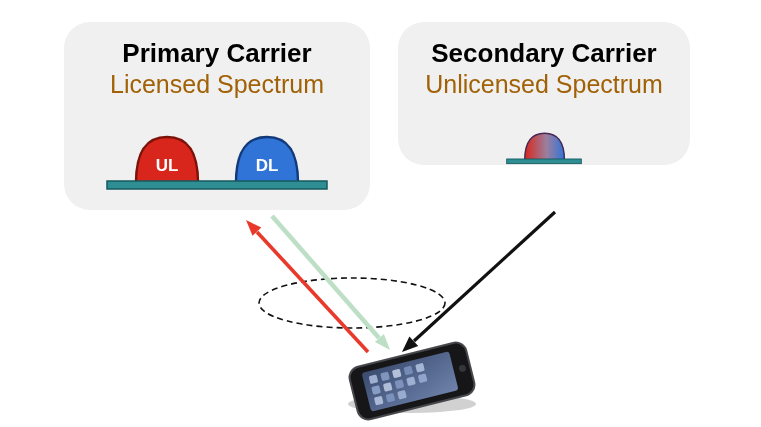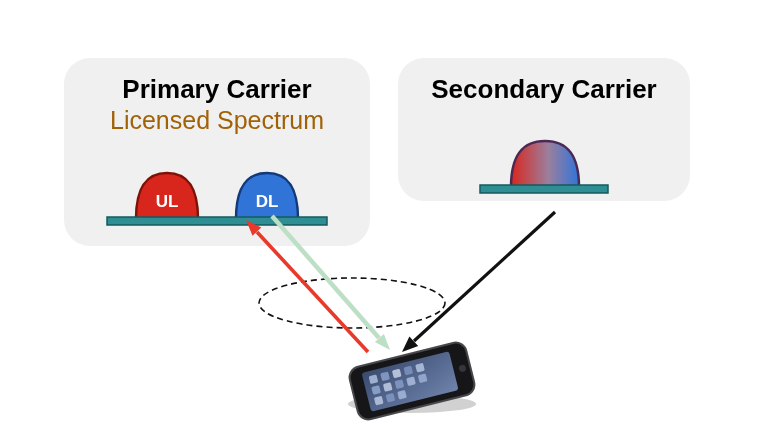--- a/index.html
+++ b/index.html
@@ -11,21 +11,20 @@
   }
   .stage { position: relative; width: 761px; height: 427px; background: #fff; }
   .box {
     position: absolute;
     background: #f0f0f0;
     border-radius: 26px;
     display: flex;
     flex-direction: column;
     align-items: center;
     padding-top: 16px;
-    margin-top: 36px;
   }
   .box.primary { left: 64px; top: 22px; width: 306px; height: 188px; }
   .box.secondary { left: 398px; top: 22px; width: 292px; height: 143px; }
   .title { font-size: 26px; font-weight: bold; color: #000; line-height: 1.2; }
   .subtitle { font-size: 25px; font-weight: normal; color: #a16207; line-height: 1.2; }
   .spectrum.primary-spec { margin-top: 34px; }
   .spectrum.secondary-spec { margin-top: 32px; }
   .overlay { position: absolute; left: 0; top: 0; pointer-events: none; }
   svg text { font-family: "Liberation Sans", sans-serif; }
 </style>
@@ -41,20 +40,21 @@
       <path d="M30,50 C30,16 42,4 61,4 C80,4 92,16 92,50 Z" stroke="#7c1208" stroke-width="2.5" fill="#d9261c"></path>
       <path d="M130,50 C130,16 142,4 161,4 C180,4 192,16 192,50 Z" stroke="#123a7a" stroke-width="2.5" fill="#3174d8"></path>
       <rect x="1" y="48" width="220" height="8" stroke="#14595e" stroke-width="1.5" fill="#2e8e93"></rect>
       <text x="61" y="38" text-anchor="middle" font-size="17" font-weight="bold" fill="#ffffff">UL</text>
       <text x="161" y="38" text-anchor="middle" font-size="17" font-weight="bold" fill="#ffffff">DL</text>
     </svg>
   </div>
 
   <div class="box secondary">
     <div class="title">Secondary Carrier</div>
+    <div class="subtitle">Unlicensed Spectrum</div>
     <svg class="spectrum secondary-spec" width="130" height="58" viewBox="0 0 130 58">
       <defs>
         <linearGradient id="humpGrad" x1="0" y1="0" x2="1" y2="0">
           <stop offset="0%" stop-color="#d9261c"></stop>
           <stop offset="55%" stop-color="#9b7f9e"></stop>
           <stop offset="100%" stop-color="#3174d8"></stop>
         </linearGradient>
       </defs>
       <path d="M32,50 C32,15 46,4 66,4 C86,4 100,15 100,50 Z" fill="url(#humpGrad)" stroke="#4a2a55" stroke-width="2.5"></path>
       <rect x="1" y="48" width="128" height="8" stroke="#14595e" stroke-width="1.5" fill="#2e8e93"></rect>

